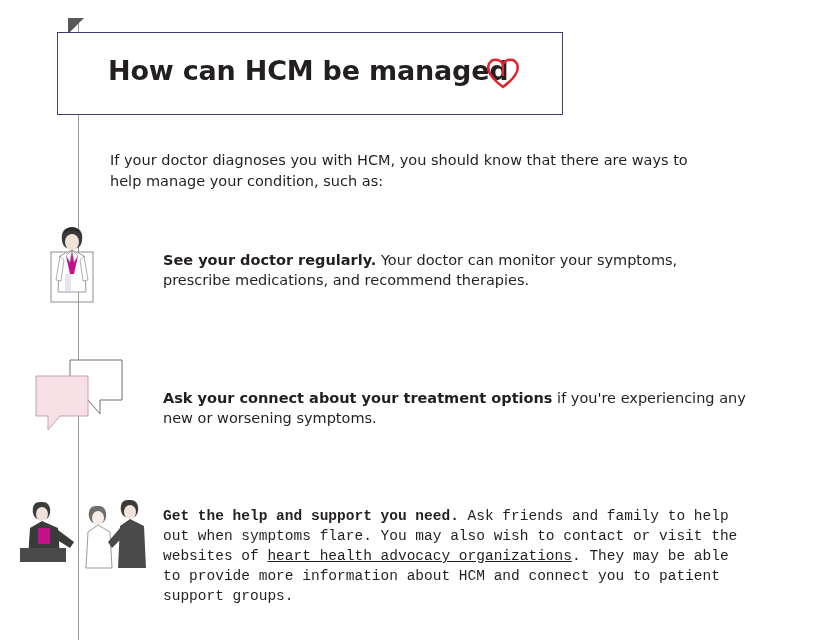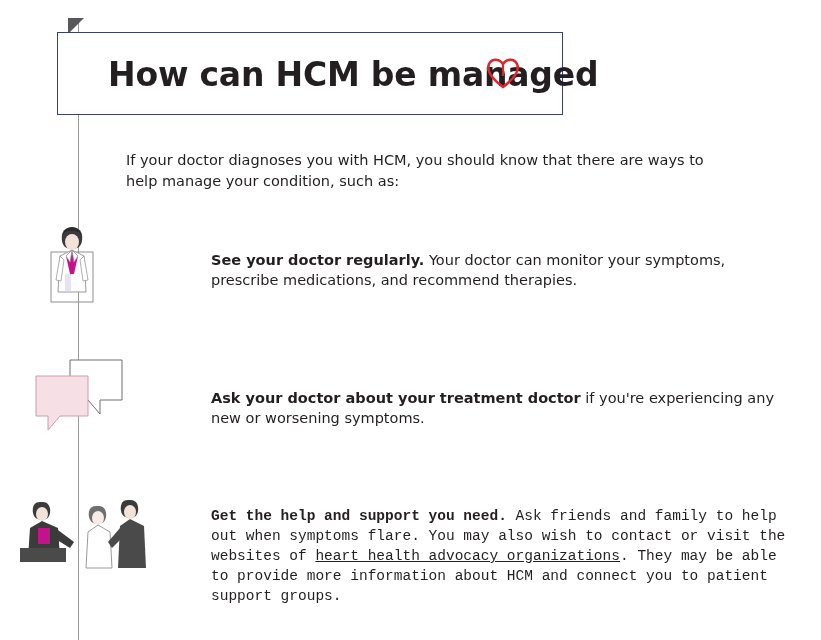--- a/index.html
+++ b/index.html
@@ -34,21 +34,21 @@
     width: 506px;
     height: 83px;
     border: 1px solid #3a3f7a;
     background: #ffffff;
     box-sizing: border-box;
   }
   .title-text {
     position: absolute;
     left: 50px;
     top: 22px;
-    font-size: 33px;
+    font-size: 27px;
     font-weight: bold;
     letter-spacing: -0.2px;
     color: #231f20;
     white-space: nowrap;
   }
   .title-heart {
     position: absolute;
     left: 425px;
     top: 20px;
     width: 40px;
@@ -61,42 +61,41 @@
     top: 18px;
     width: 0;
     height: 0;
     border-left: 16px solid #58585b;
     border-bottom: 16px solid transparent;
   }
 
   
   .intro {
     position: absolute;
-    left: 126px;
+    left: 110px;
     top: 150px;
     width: 590px;
     font-size: 14.5px;
     line-height: 21px;
     color: #231f20;
   }
 
   
   .row {
     position: absolute;
     left: 0;
     width: 821px;
   }
   .row-text {
     position: absolute;
     left: 163px;
     width: 585px;
     font-size: 14.5px;
     line-height: 20px;
     color: #231f20;
-    margin-left: 48px;
   }
   .row-text b {
     font-weight: bold;
   }
   .link {
     text-decoration: underline;
     color: #231f20;
   }
 
   .art {
@@ -160,21 +159,21 @@
 <div class="row">
   <div class="art" id="art-bubbles">
     <svg width="95" height="88" viewBox="0 0 95 88" xmlns="http://www.w3.org/2000/svg">
 
       <path d="M40 2 H92 V42 H70 L70 56 L58 42 H40 Z" fill="#ffffff" stroke="#6f6f6f" stroke-width="1"></path>
 
       <path d="M6 18 H58 V58 H30 L18 72 L18 58 H6 Z" fill="#f7dfe6" stroke="#c99fb0" stroke-width="1"></path>
     </svg>
   </div>
   <div class="row-text" style="top:388px;">
-    <b>Ask your doctor about your treatment doctor</b><span> if you're experiencing any new or worsening symptoms.</span>
+    <b>Ask your connect about your treatment options</b><span> if you're experiencing any new or worsening symptoms.</span>
   </div>
 </div>
 
 <div class="row">
   <div class="art" id="art-group">
     <svg width="140" height="82" viewBox="0 0 140 82" xmlns="http://www.w3.org/2000/svg">
 
       <path d="M24 10 C18 10, 16 15, 17 21 C18 26, 22 28, 26 28 C30 28, 33 26, 34 21 C35 15, 32 10, 27 10 Z" fill="#3b3b3b"></path>
       <ellipse cx="26" cy="22" rx="6" ry="7" fill="#f2e3da"></ellipse>
       <path d="M26 29 L14 36 L12 66 L44 66 L42 36 Z" fill="#3b3b3b"></path>

